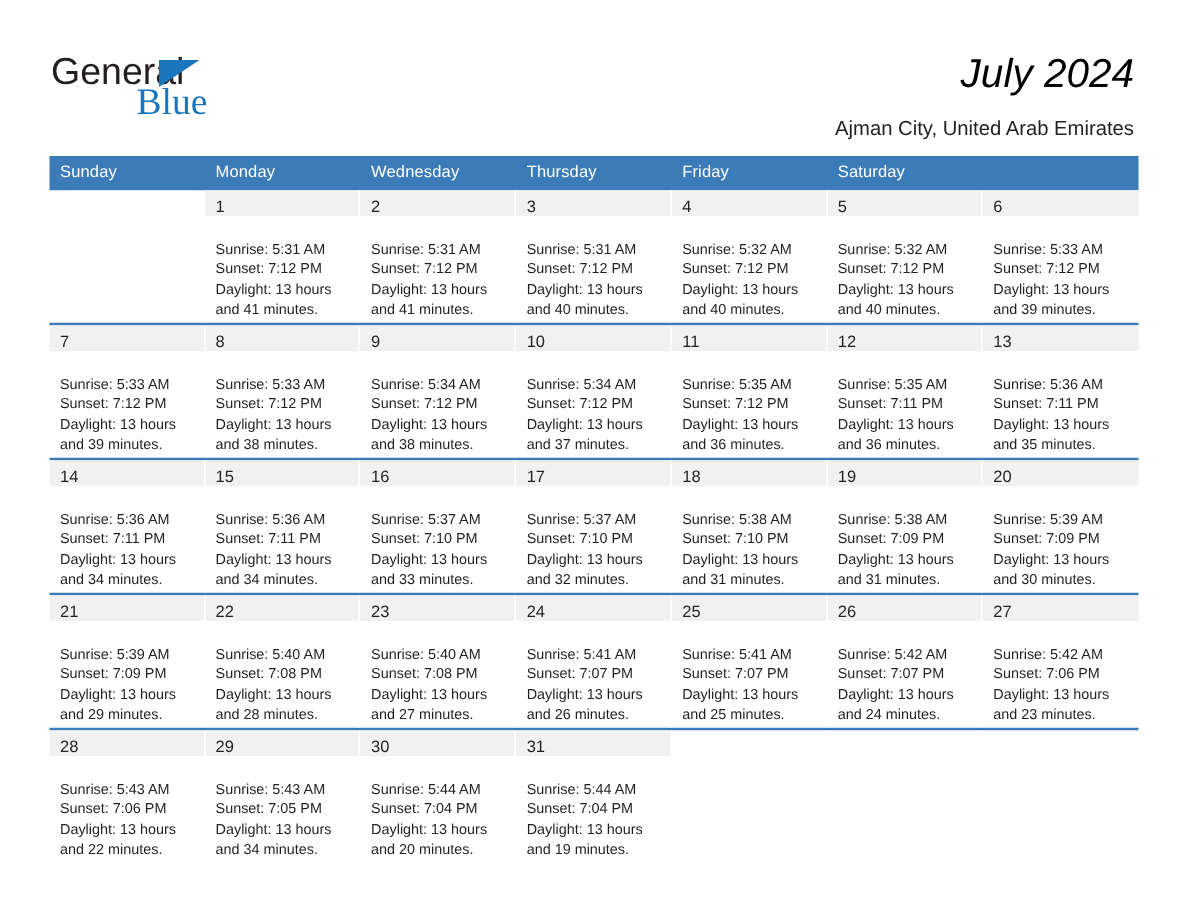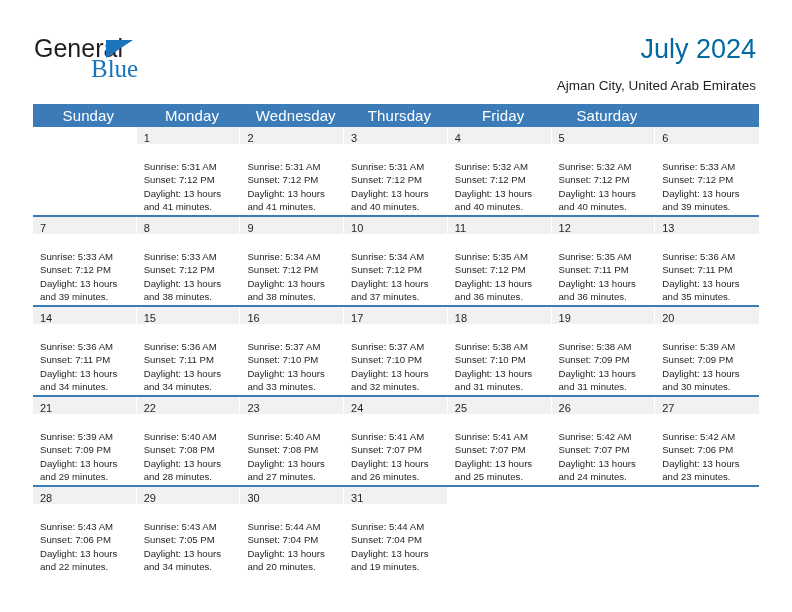--- a/index.html
+++ b/index.html
@@ -62,23 +62,24 @@
     font-size: 25px;
     color: #1b75bc;
     font-family: Liberation Serif, serif;
     line-height: 25px;
   }
   .title {
     position: absolute;
     right: 36px;
     top: 34px;
     font-size: 27px;
-    color: #0369a1;
+    color: #000000;
     text-align: right;
     white-space: nowrap;
+    font-style: italic;
   }
   .subtitle {
     position: absolute;
     right: 36px;
     top: 78px;
     font-size: 13.5px;
     color: #231f20;
     text-align: center;
     white-space: nowrap;
     margin-left: 20px;
@@ -94,24 +95,23 @@
   .weekdays {
     display: flex;
     width: 726px;
     background: #3b7cb8;
   }
   .weekday {
     width: 103.714px;
     box-sizing: border-box;
     padding: 5px 0 5px 7px;
     color: #ffffff;
-    font-size: 15px;
+    font-size: 11px;
     line-height: 13px;
     letter-spacing: .1px;
-    text-align: center;
   }
   .week {
     display: flex;
     width: 726px;
     border-top: 2px solid #3b7cb8;
     box-sizing: border-box;
   }
   .week:first-of-type {
     border-top: none;
   }

